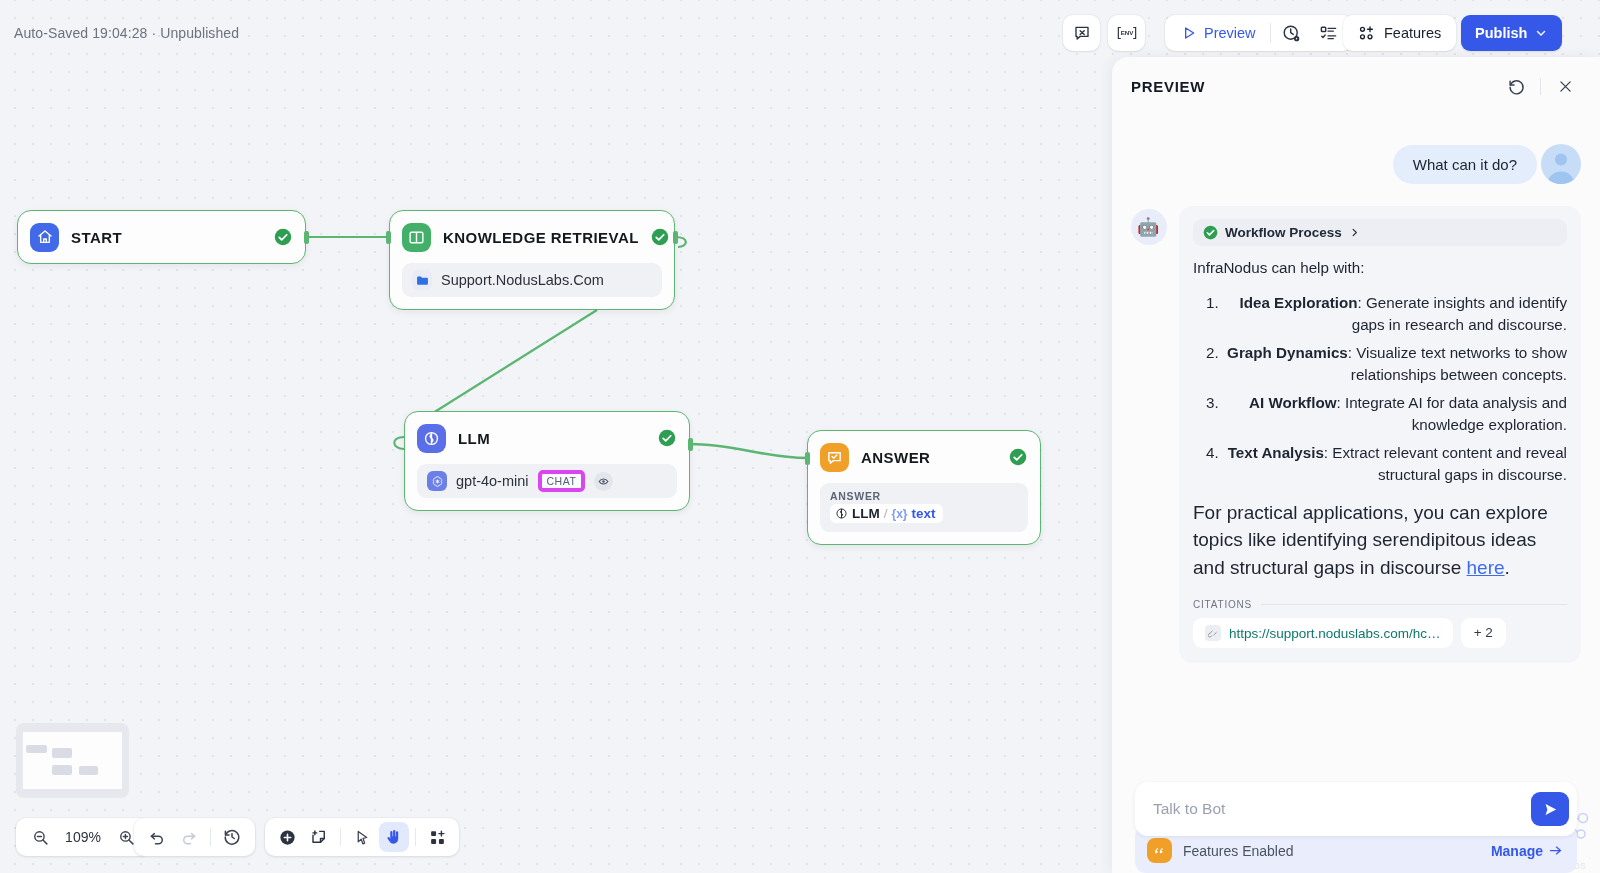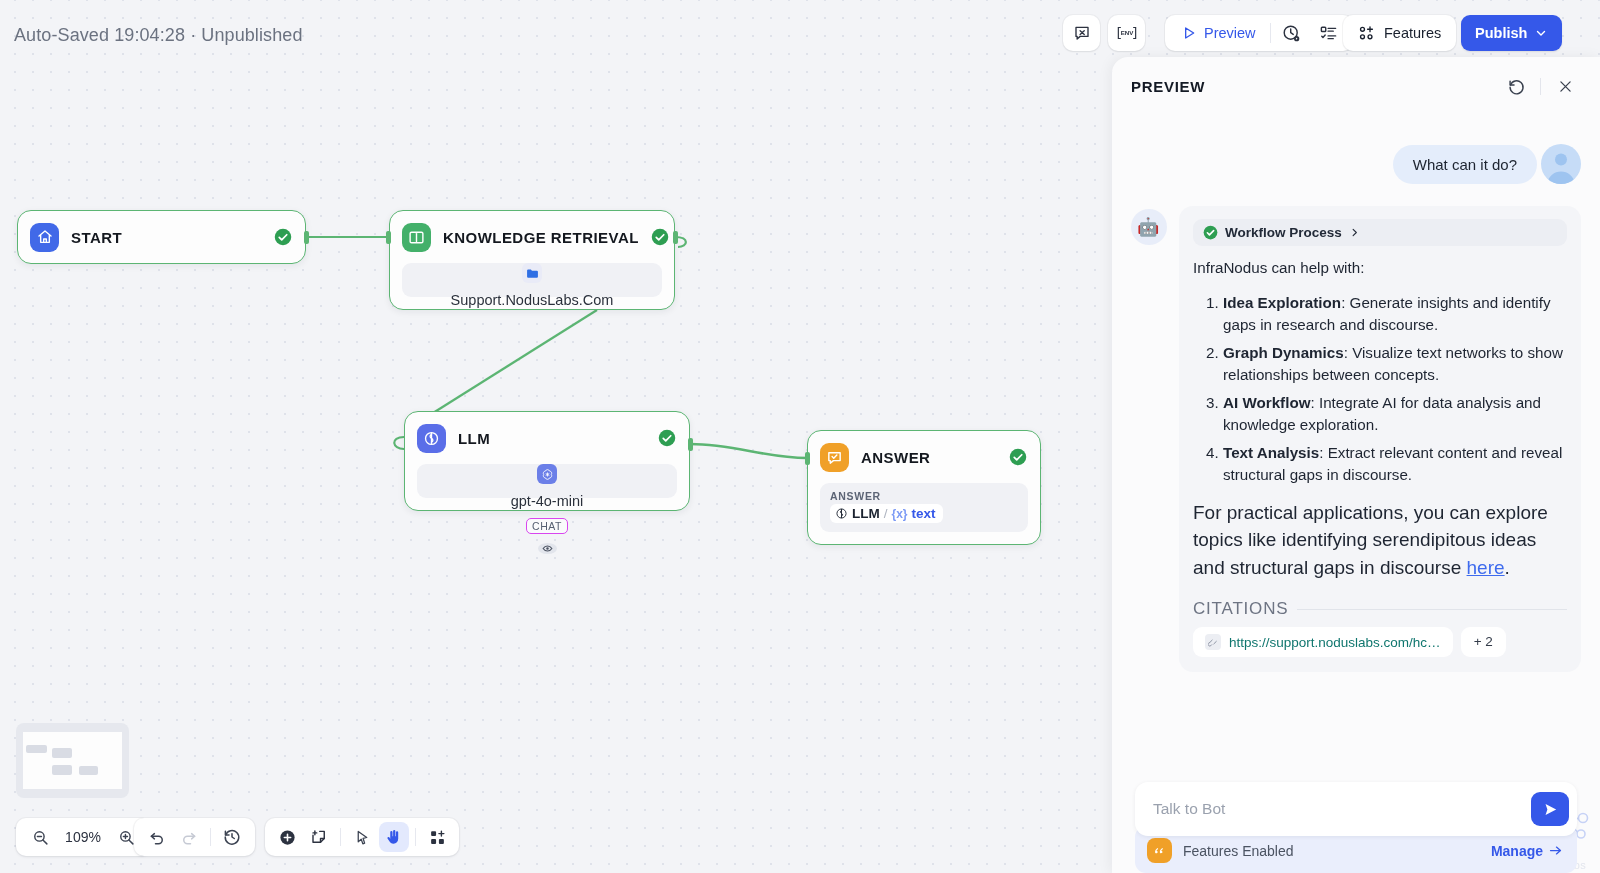--- a/index.html
+++ b/index.html
@@ -22,21 +22,21 @@
   }
 
   
   #topbar {
     position: absolute; top: 0; left: 0; right: 0; height: 66px;
     display: flex; align-items: center; z-index: 30;
     pointer-events: none;
   }
   #autosave {
     position: absolute; left: 14px; top: 25px;
-    font-size: 18px; color: #6b7280; letter-spacing: .1px;
+    font-size: 14px; color: #6b7280; letter-spacing: .1px;
     pointer-events: auto;
   }
   .tb-group {
     position: absolute; top: 15px;
     display: flex; align-items: center;
     background: #ffffff; border-radius: 10px;
     box-shadow: 0 1px 2px rgba(16,24,40,.07), 0 0 0 1px rgba(16,24,40,.035);
     pointer-events: auto;
   }
   .tb-sq {
@@ -88,31 +88,31 @@
   }
   .node-title {
     font-size: 15px; font-weight: 700; letter-spacing: .45px;
     color: #14181f; flex: 1 1 auto; white-space: nowrap;
   }
   .node-check { width: 18px; height: 18px; flex: 0 0 auto; }
   .node-body { padding: 0 12px 12px 12px; }
   .chip-row {
     display: flex; align-items: center; gap: 9px;
     background: #f0f1f5; border-radius: 9px;
-    height: 34px; padding: 0 10px; flex-direction: column;
+    height: 34px; padding: 0 10px;
   }
   .chip-icon {
     width: 20px; height: 20px; border-radius: 6px;
     display: flex; align-items: center; justify-content: center;
     background: #e9ebf7; flex: 0 0 auto;
   }
   .chip-text { font-size: 14.5px; color: #2b313c; white-space: nowrap; }
   .tag {
     font-size: 10.5px; letter-spacing: .5px; color: #566072;
-    border: 1px solid #d946ef; background: #fafbfc;
+    border: 4px solid #d946ef; background: #fafbfc;
     border-radius: 5px; padding: 2px 5px 1.5px; line-height: 1;
   }
   .eye-btn {
     width: 19px; height: 19px; border-radius: 50%;
     background: #e2e5ec; display:flex; align-items:center; justify-content:center;
   }
   .ans-block {
     background: #f0f1f5; border-radius: 9px;
     padding: 7px 10px 8px;
   }
@@ -213,28 +213,28 @@
     background: #f4f5f8; border-radius: 14px; padding: 13px 14px 15px;
     flex: 1 1 auto; min-width: 0;
   }
   .wf-chip {
     display: flex; align-items: center; gap: 7px;
     background: #eceef3; border-radius: 9px;
     padding: 6px 10px; font-size: 13.5px; font-weight: 600; color: #222a38;
     margin-bottom: 11px;
   }
   .bot-text { font-size: 15.2px; line-height: 1.42; color: #1e2532; }
-  .bot-list { margin: 13px 0 13px 0; padding-left: 30px; }
+  .bot-list { margin: 13px 0 13px 0; padding-left: 30px; text-align: right; }
   .bot-list li { font-size: 15.2px; line-height: 1.45; color: #1e2532; margin-bottom: 6px; }
   .bot-list li b { font-weight: 700; }
   .bot-para { font-size: 19px; line-height: 1.45; color: #1e2532; margin-top: 13px; }
   .bot-link { color: #3e6bee; }
   .cit-head {
     display: flex; align-items: center; gap: 9px;
-    font-size: 17px; letter-spacing: .8px; font-weight: 500; color: #6d7483;
+    font-size: 10px; letter-spacing: .8px; font-weight: 500; color: #6d7483;
     margin-top: 18px;
   }
   .cit-head .rule { flex: 1 1 auto; height: 1px; background: #e1e4ea; }
   .cit-row { display: flex; gap: 8px; margin-top: 8px; }
   .cit-item {
     display: flex; align-items: center; gap: 8px;
     background: #fff; border-radius: 9px; padding: 7px 12px;
     font-size: 13.5px; color: #0f766e; max-width: 278px;
     overflow: hidden; white-space: nowrap;
   }

